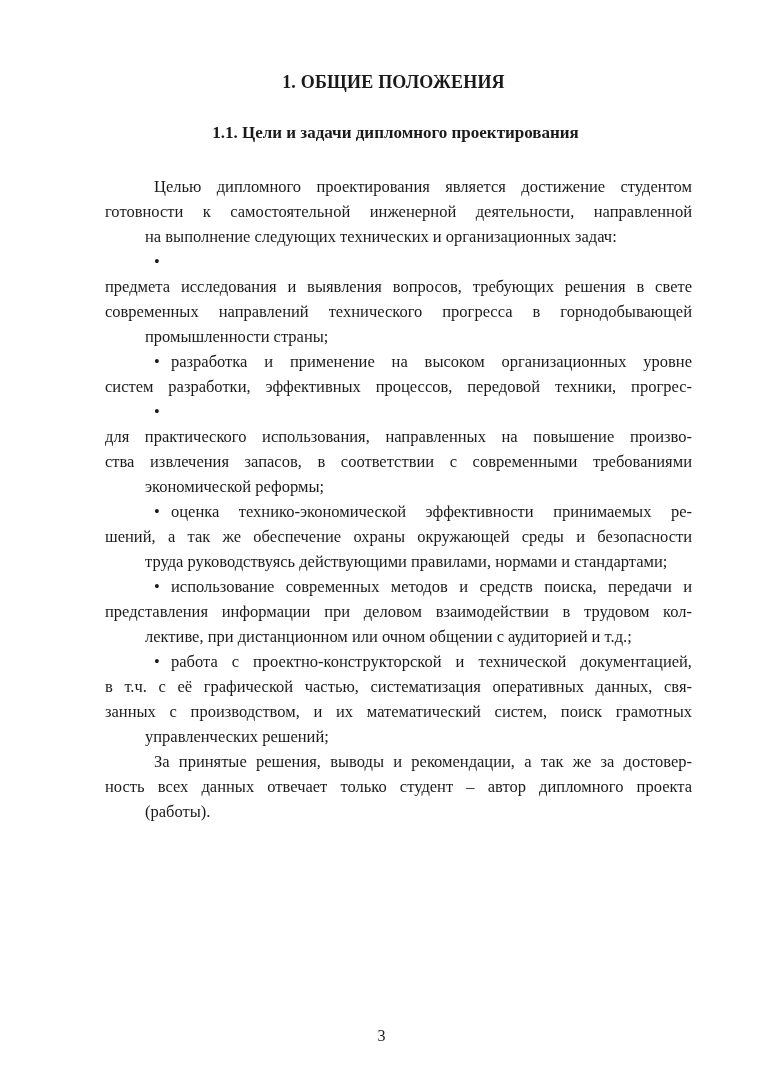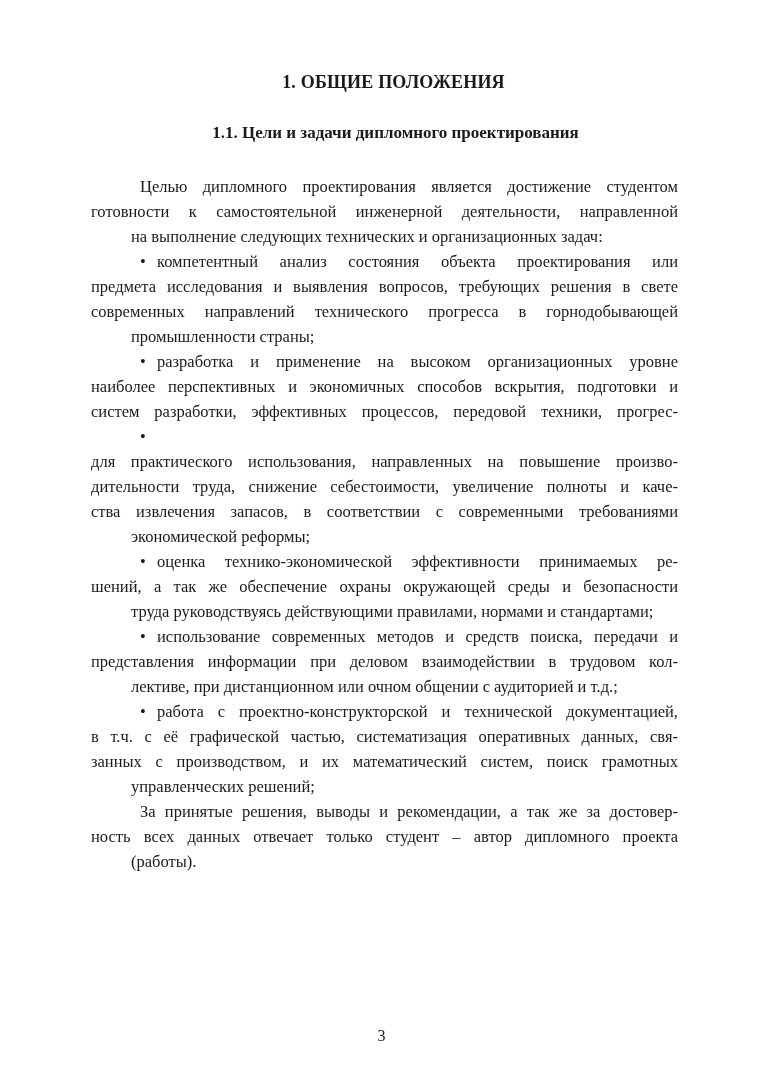--- a/index.html
+++ b/index.html
@@ -36,21 +36,21 @@
     right: 0;
     text-align: center;
     font-weight: bold;
     font-size: 17px;
     line-height: 25px;
     margin-left: 28px;
   }
   .doc-body {
     position: absolute;
     top: 174px;
-    left: 91px;
+    left: 105px;
     width: 587px;
     font-size: 16.5px;
     line-height: 25px;
   }
   .line {
     min-height: 25px;
     text-align: justify;
     text-align-last: justify;
   }
   .line.last {
@@ -85,30 +85,28 @@
 <div class="page">
 
   <div class="doc-title">1. ОБЩИЕ ПОЛОЖЕНИЯ</div>
 
   <div class="doc-subtitle">1.1. Цели и задачи дипломного проектирования</div>
 
   <div class="doc-body" id="doc-body">
       <div class="line indent-first"><span>Целью дипломного проектирования является достижение студентом</span></div>
       <div class="line"><span>готовности к самостоятельной инженерной деятельности, направленной</span></div>
       <div class="line last"><span>на выполнение следующих технических и организационных задач:</span></div>
-      <div class="line bullet-first"><span class="bullet">•</span><span>компетентный анализ состояния объекта проектирования или</span></div>
+      <div class="line bullet-first"><span class="bullet">•</span></div>
       <div class="line"><span>предмета исследования и выявления вопросов, требующих решения в свете</span></div>
       <div class="line"><span>современных направлений технического прогресса в горнодобывающей</span></div>
       <div class="line last"><span>промышленности страны;</span></div>
       <div class="line bullet-first"><span class="bullet">•</span><span>разработка и применение на высоком организационных уровне</span></div>
-      <div class="line"><span>наиболее перспективных и экономичных способов вскрытия, подготовки и</span></div>
       <div class="line"><span>систем разработки, эффективных процессов, передовой техники, прогрес-</span></div>
       <div class="line bullet-first"><span class="bullet">•</span></div>
       <div class="line"><span>для практического использования, направленных на повышение произво-</span></div>
-      <div class="line"><span>дительности труда, снижение себестоимости, увеличение полноты и каче-</span></div>
       <div class="line"><span>ства извлечения запасов, в соответствии с современными требованиями</span></div>
       <div class="line last"><span>экономической реформы;</span></div>
       <div class="line bullet-first"><span class="bullet">•</span><span>оценка технико-экономической эффективности принимаемых ре-</span></div>
       <div class="line"><span>шений, а так же обеспечение охраны окружающей среды и безопасности</span></div>
       <div class="line last"><span>труда руководствуясь действующими правилами, нормами и стандартами;</span></div>
       <div class="line bullet-first"><span class="bullet">•</span><span>использование современных методов и средств поиска, передачи и</span></div>
       <div class="line"><span>представления информации при деловом взаимодействии в трудовом кол-</span></div>
       <div class="line last"><span>лективе, при дистанционном или очном общении с аудиторией и т.д.;</span></div>
       <div class="line bullet-first"><span class="bullet">•</span><span>работа с проектно-конструкторской и технической документацией,</span></div>
       <div class="line"><span>в т.ч. с её графической частью, систематизация оперативных данных, свя-</span></div>

